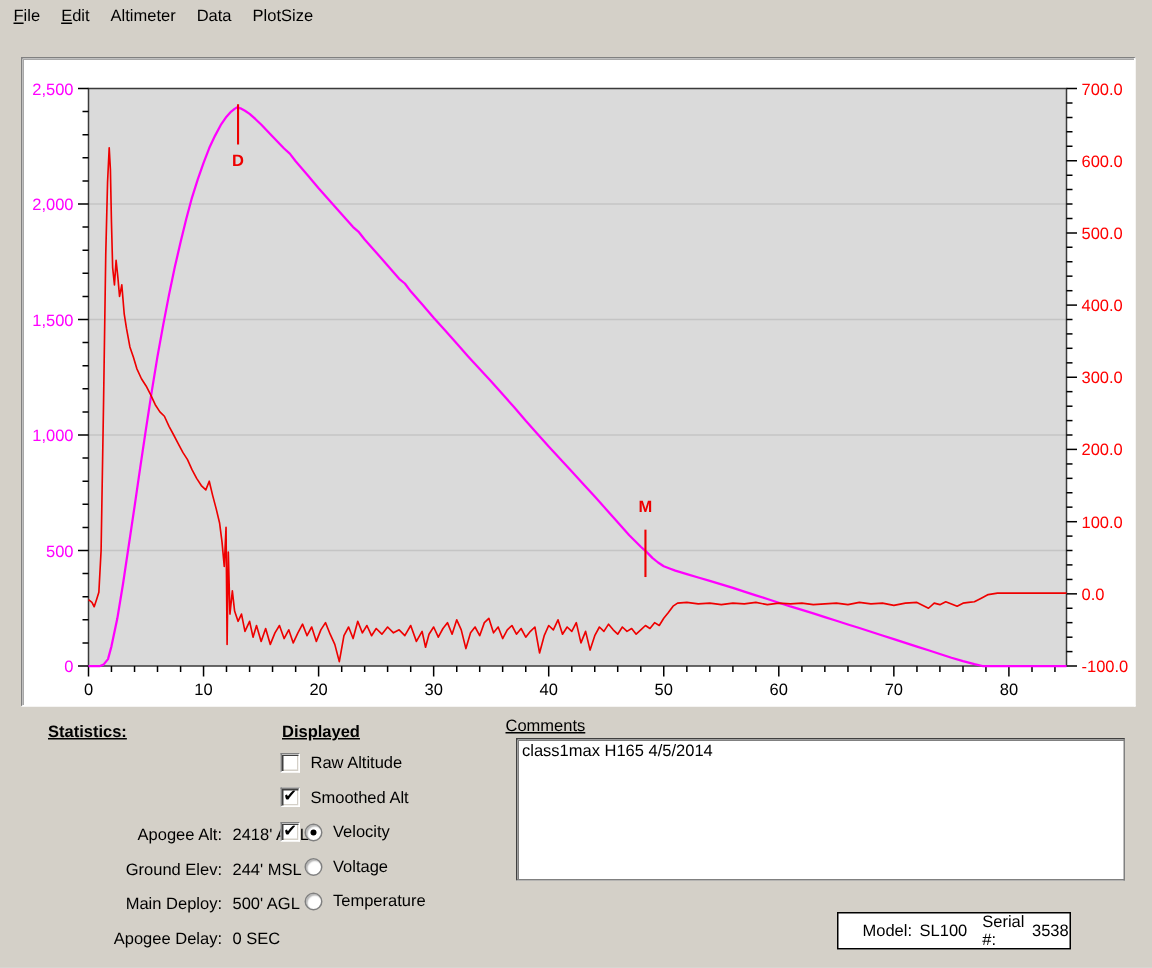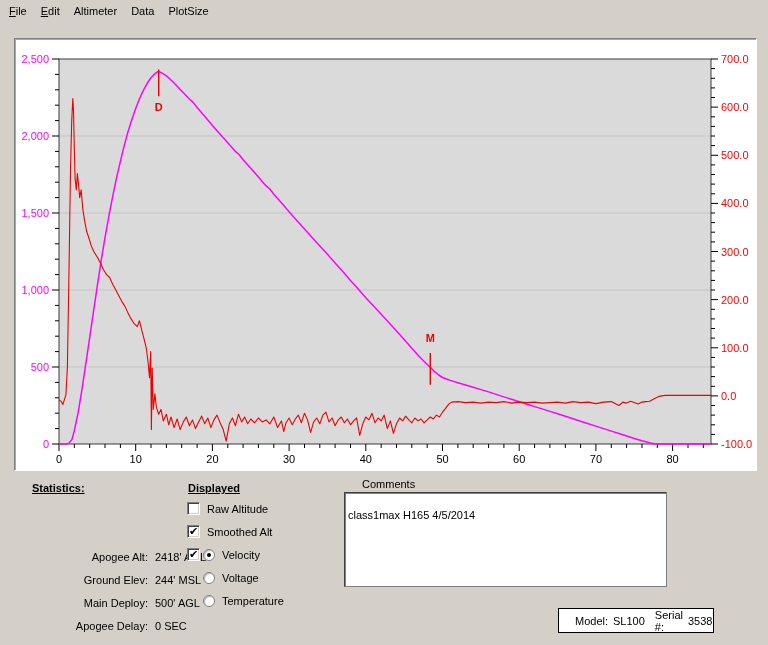--- a/index.html
+++ b/index.html
@@ -38,26 +38,26 @@
   }
   .rad{
     width:12px;height:12px;border-radius:50%;background:#fff;flex:0 0 12px;
     border:1px solid #808080;box-shadow:inset 1px 1px 1px #b5b5b5;
     display:flex;align-items:center;justify-content:center;box-sizing:border-box;
   }
   .rad .dot{width:4px;height:4px;border-radius:50%;background:#000;}
   .disp-label{margin-left:7px;white-space:nowrap;}
   .radio-indent{margin-left:16px;}
   
-  .comments-label{position:absolute;left:362px;top:478px;}
+  .comments-label{position:absolute;left:337px;top:478px;text-decoration:underline;}
   .comments-box{
-    position:absolute;left:344px;top:492px;width:323px;height:95px;background:#fff;
+    position:absolute;left:344px;top:492px;width:406px;height:95px;background:#fff;
     border:1px solid;border-color:#404040 #808080 #808080 #404040;
     box-shadow:inset 1px 1px 0 #808080;
-    padding:16px 3px;box-sizing:border-box;overflow:hidden;cursor:text;
+    padding:2px 3px;box-sizing:border-box;overflow:hidden;cursor:text;
   }
   
   .model-box{
     position:absolute;left:558px;top:608px;width:156px;height:25px;background:#fff;
     border:1px solid #000;box-sizing:border-box;
     display:flex;align-items:center;padding-left:16px;
   }
   .model-box span{margin-right:5px;}
   .model-box .gap{width:24px;}
 </style>

